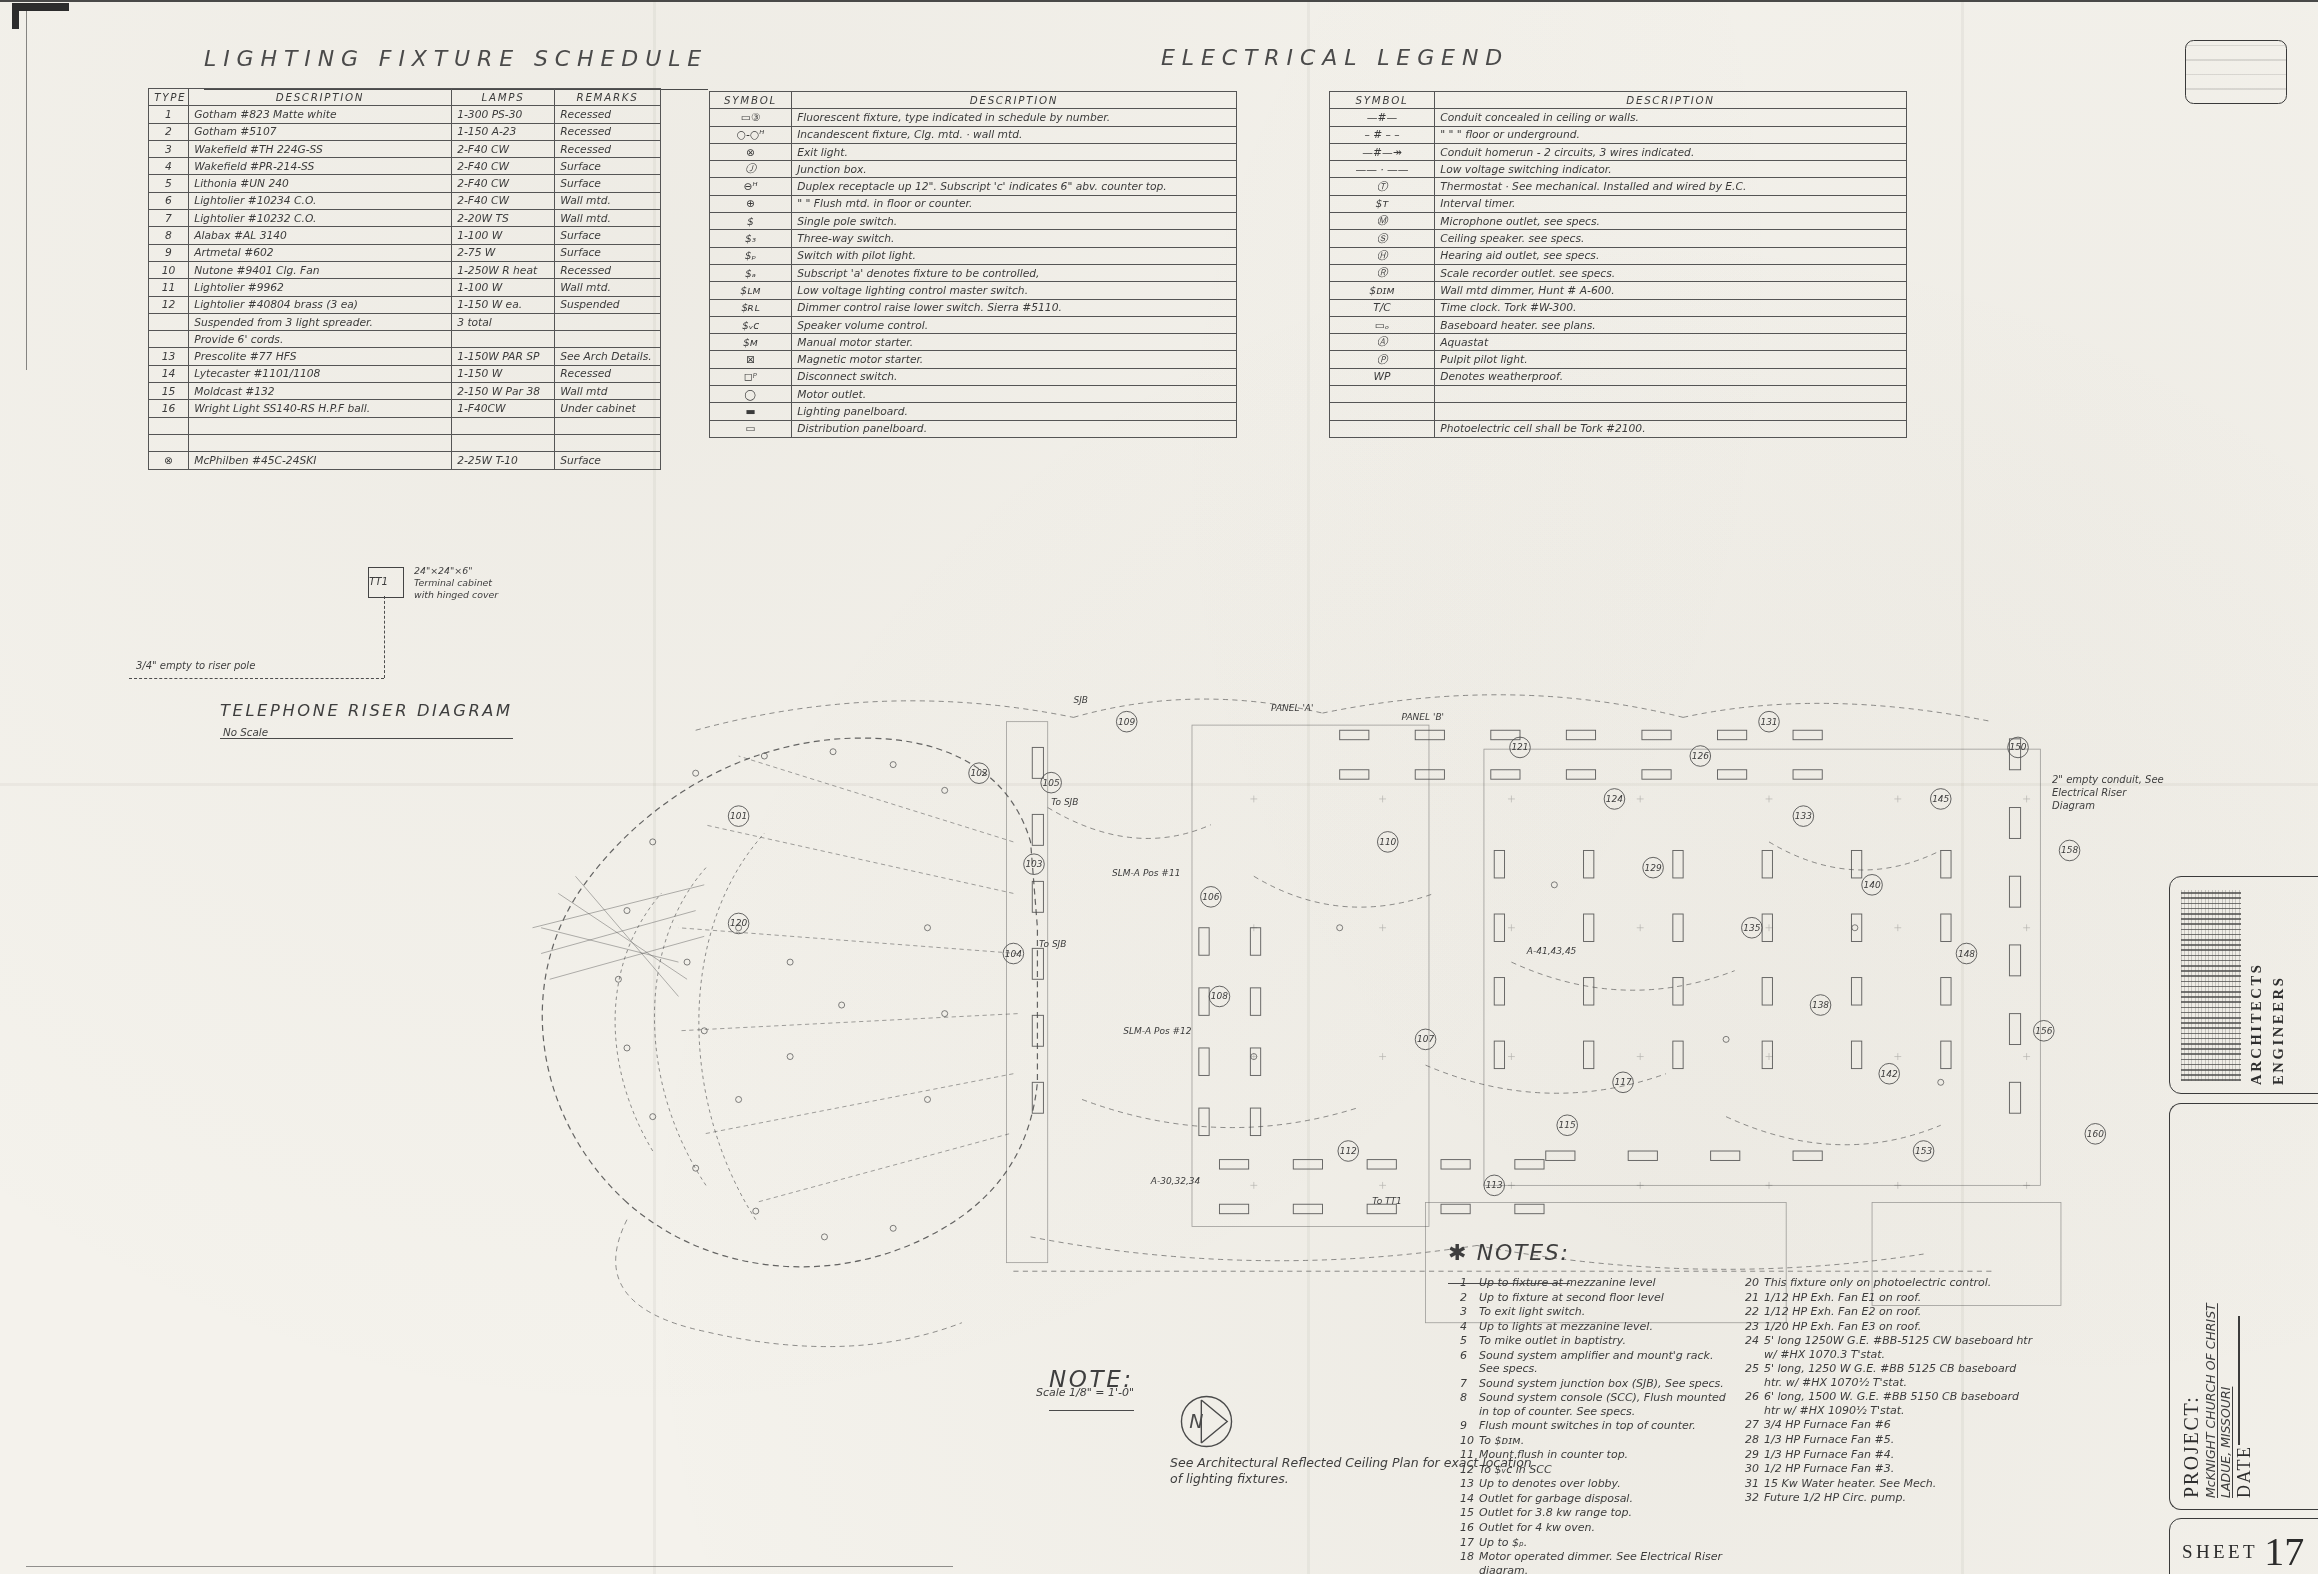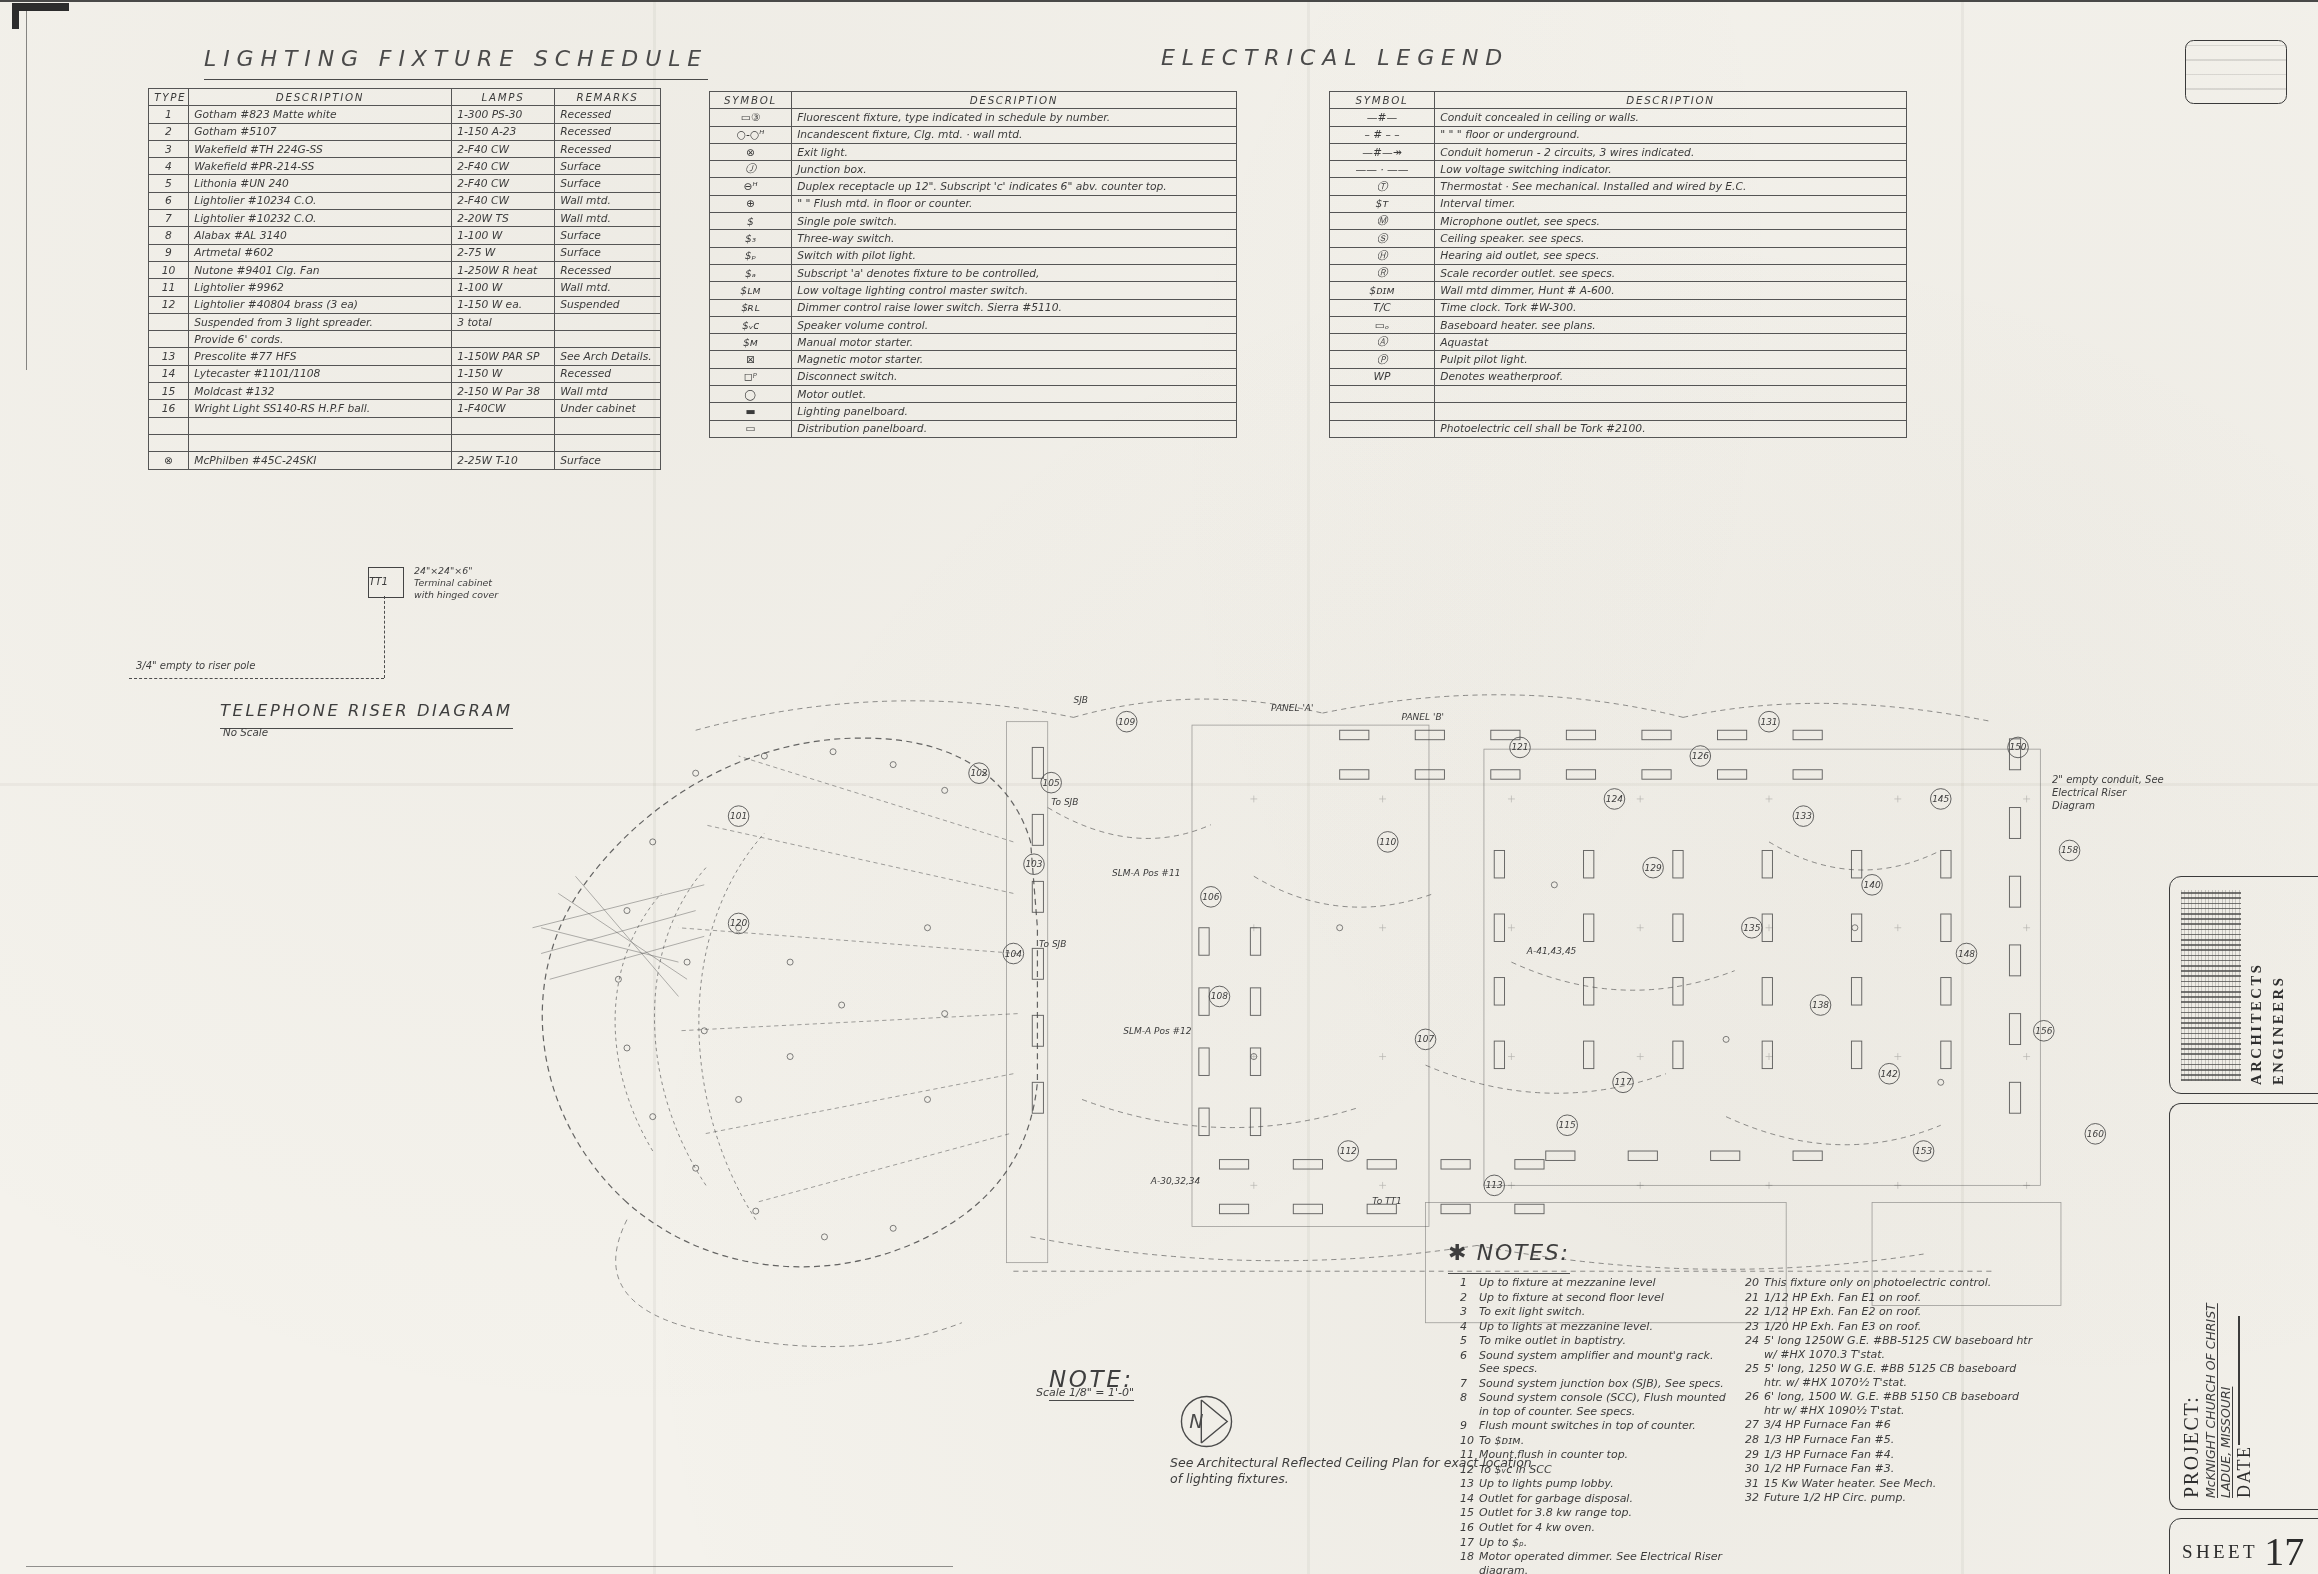--- a/index.html
+++ b/index.html
@@ -6,21 +6,21 @@
   body{width:2319px;height:1575px;background:#e8e6e0;font-family:"DejaVu Sans",sans-serif;}
   .sheet{position:relative;width:2319px;height:1575px;overflow:hidden;color:#3d3d3d;
     background:#f4f2ec;
     background-image:radial-gradient(circle at 28% 18%,rgba(120,110,90,0.05),transparent 55%),
                      radial-gradient(circle at 72% 80%,rgba(120,110,90,0.06),transparent 50%),
                      radial-gradient(circle at 90% 30%,rgba(120,110,90,0.04),transparent 40%);}
   .crease{position:absolute;top:0;height:100%;width:3.4px;background:rgba(90,80,60,0.06);}
   .hcrease{position:absolute;left:0;width:100%;height:3.4px;background:rgba(90,80,60,0.05);}
   .hand{font-family:"DejaVu Sans",sans-serif;font-style:italic;color:#3e3e3e;}
   .bigtitle{position:absolute;font:italic 22px "DejaVu Sans",sans-serif;letter-spacing:6.9px;color:#4a4a4a;white-space:nowrap;}
-  .underl{border-bottom:1.4px solid #4a4a4a;padding-bottom:8px;}
+  .underl{border-bottom:1.4px solid #4a4a4a;padding-bottom:18px;}
   .drawtable{position:absolute;border-collapse:collapse;table-layout:fixed;border:1.5px solid #3f3f3f;}
   .drawtable td,.drawtable th{border:0.9px solid #555;font:italic 10.7px "DejaVu Sans",sans-serif;color:#3b3b3b;
     padding:0 5.2px;height:16.3px;overflow:hidden;white-space:nowrap;}
   .drawtable th{font-size:10.3px;letter-spacing:1.7px;text-align:center;}
   .drawtable td.sym{text-align:center;padding:0 1.7px;}
   .smallhand{position:absolute;font:italic 10px "DejaVu Sans",sans-serif;color:#3e3e3e;}
   .dashv{position:absolute;border-left:1.4px dashed #4c4c4c;width:0;}
   .dashh{position:absolute;border-top:1.4px dashed #4c4c4c;height:0;}
   .box{position:absolute;border:1.4px solid #444;background:transparent;}
   .notes-col{position:absolute;font:italic 11px "DejaVu Sans",sans-serif;color:#3c3c3c;line-height:1.24;}
@@ -699,21 +699,21 @@
       <div class="note-item">
         <span class="note-num">11</span>
         <span class="note-text">Mount flush in counter top.</span>
       </div>
       <div class="note-item">
         <span class="note-num">12</span>
         <span class="note-text">To $ᵥᴄ in SCC</span>
       </div>
       <div class="note-item">
         <span class="note-num">13</span>
-        <span class="note-text">Up to lights pump lobby.</span>
+        <span class="note-text">Up to denotes over lobby.</span>
       </div>
       <div class="note-item">
         <span class="note-num">14</span>
         <span class="note-text">Outlet for garbage disposal.</span>
       </div>
       <div class="note-item">
         <span class="note-num">15</span>
         <span class="note-text">Outlet for 3.8 kw range top.</span>
       </div>
       <div class="note-item">

